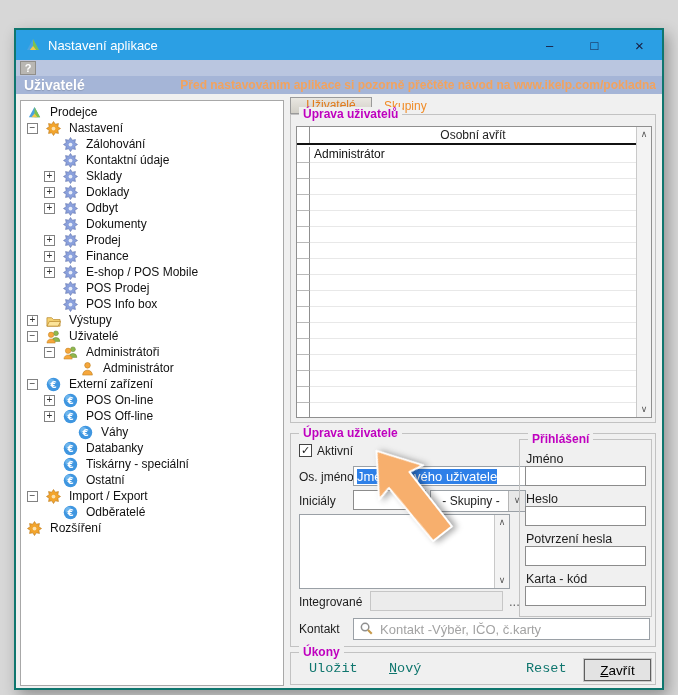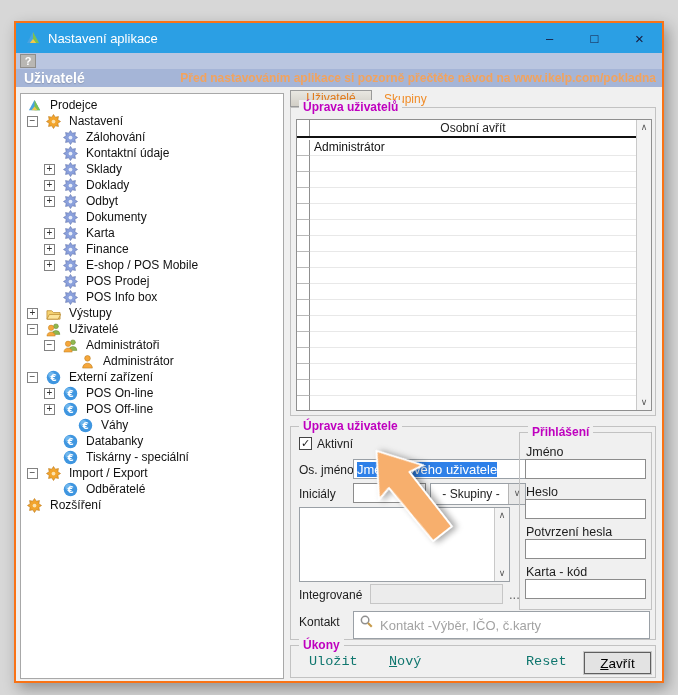--- a/index.html
+++ b/index.html
@@ -4,22 +4,22 @@
 <style>
   html,body{margin:0;padding:0;}
   body{
     width:678px;height:695px;position:relative;overflow:hidden;
     background:#d7d7d7;
     font-family:"Liberation Sans","DejaVu Sans",sans-serif;
     -webkit-font-smoothing:antialiased;
   }
   *{box-sizing:border-box;}
   .dialog{
-    position:absolute;left:14px;top:21px;width:650px;height:662px;
-    border:2px solid #f97316;background:#f0f0f0;
+    position:absolute;left:14px;top:28px;width:650px;height:662px;
+    border:2px solid #0f766e;background:#f0f0f0;
     box-shadow:4px 6px 14px rgba(0,0,0,.32);
   }
   
   .titlebar{position:absolute;left:0;top:0;right:0;height:30px;background:#2b9fe4;display:flex;align-items:center;}
   .appicon{width:16px;height:16px;margin-left:9px;}
   .title{color:#ffffff;font-size:13px;margin-left:7px;}
   .cap{position:absolute;top:0;height:30px;width:45px;display:flex;align-items:center;justify-content:center;font-size:13px;color:#18183a;cursor:default;}
   .cap.min{right:90px;} .cap.max{right:45px;} .cap.close{right:0;font-size:15px;}
   
   .band{position:absolute;left:0;right:0;top:30px;height:16px;background:#bac6e0;}
@@ -60,21 +60,21 @@
   .lbl{position:absolute;font-size:12px;color:#1c1c1c;white-space:nowrap;}
   .checkbox{position:absolute;left:8px;top:10px;width:13px;height:13px;background:#fff;border:1px solid #444;font-size:11px;line-height:11px;text-align:center;color:#1a1a1a;}
   .fake-input{position:absolute;background:#fff;border:1px solid #9aa0a6;font-size:13px;padding:1px 3px;display:flex;align-items:center;overflow:hidden;}
   .fake-input .sel{background:#2e80e8;color:#fff;white-space:nowrap;}
   input.w-input{position:absolute;border:1px solid #8c8c8c;background:#fff;font-size:13px;padding:1px 4px;font-family:inherit;outline:none;}
   .selectbox{position:absolute;background:#fff;border:1px solid #9aa0a6;font-size:12px;color:#222;display:flex;align-items:center;justify-content:center;cursor:default;}
   .selectbox .chev{position:absolute;right:0;top:0;bottom:0;width:17px;background:#e8e8e8;border-left:1px solid #b5b5b5;text-align:center;font-size:9px;color:#555;line-height:18px;}
   .listbox{position:absolute;left:8px;top:80px;width:211px;height:75px;background:#fff;border:1px solid #9aa0a6;}
   .dis-input{position:absolute;background:#ececec;border:1px solid #c6c6c6;}
   .more{position:absolute;font-size:13px;color:#666;cursor:default;}
-  .contact-wrap{position:absolute;left:62px;top:184px;width:297px;height:28px;border-radius:9px;}
+  .contact-wrap{position:absolute;left:62px;top:184px;width:297px;height:22px;border-radius:9px;}
   .contact-wrap input{position:absolute;left:0;top:0;width:100%;height:100%;border:1px solid #9aa0a6;background:#fff;font-size:13px;padding:1px 4px 1px 26px;font-family:inherit;outline:none;}
   .contact-wrap input::placeholder{color:#a3a3a3;}
   .mag{position:absolute;left:6px;top:3px;width:15px;height:15px;}
   
   .g-login .lbl{font-size:12.5px;}
   .g-login input{width:121px;height:20px;left:5px;}
   
   .flatbtn{position:absolute;background:none;border:none;font-size:13.5px;color:#0f766e;font-family:Liberation Mono, monospace;cursor:default;padding:0;}
   .raisedbtn{position:absolute;left:293px;top:6px;width:67px;height:22px;background:#e3e3e3;border:1px solid #5f5f5f;box-shadow:0 0 0 1px #c9c9c9;font-size:13.5px;color:#000;font-family:inherit;cursor:default;}
   
@@ -196,21 +196,21 @@
         <svg class="ticon">
           <use href="#i-gear-blue"></use>
         </svg>
         <span class="tlabel">Dokumenty</span>
       </div>
       <div class="tree-row" style="padding-left: 23px;">
         <span class="expander">+</span>
         <svg class="ticon">
           <use href="#i-gear-blue"></use>
         </svg>
-        <span class="tlabel">Karta</span>
+        <span class="tlabel">Prodej</span>
       </div>
       <div class="tree-row" style="padding-left: 23px;">
         <span class="expander">+</span>
         <svg class="ticon">
           <use href="#i-gear-blue"></use>
         </svg>
         <span class="tlabel">Finance</span>
       </div>
       <div class="tree-row" style="padding-left: 23px;">
         <span class="expander">+</span>
@@ -295,20 +295,27 @@
           <use href="#i-euro"></use>
         </svg>
         <span class="tlabel">Databanky</span>
       </div>
       <div class="tree-row" style="padding-left: 23px;">
         <span class="exp-spacer"></span>
         <svg class="ticon">
           <use href="#i-euro"></use>
         </svg>
         <span class="tlabel">Tiskárny - speciální</span>
+      </div>
+      <div class="tree-row" style="padding-left: 23px;">
+        <span class="exp-spacer"></span>
+        <svg class="ticon">
+          <use href="#i-euro"></use>
+        </svg>
+        <span class="tlabel">Ostatní</span>
       </div>
       <div class="tree-row" style="padding-left: 6px;">
         <span class="expander">−</span>
         <svg class="ticon">
           <use href="#i-gear-orange"></use>
         </svg>
         <span class="tlabel">Import / Export</span>
       </div>
       <div class="tree-row" style="padding-left: 23px;">
         <span class="exp-spacer"></span>

